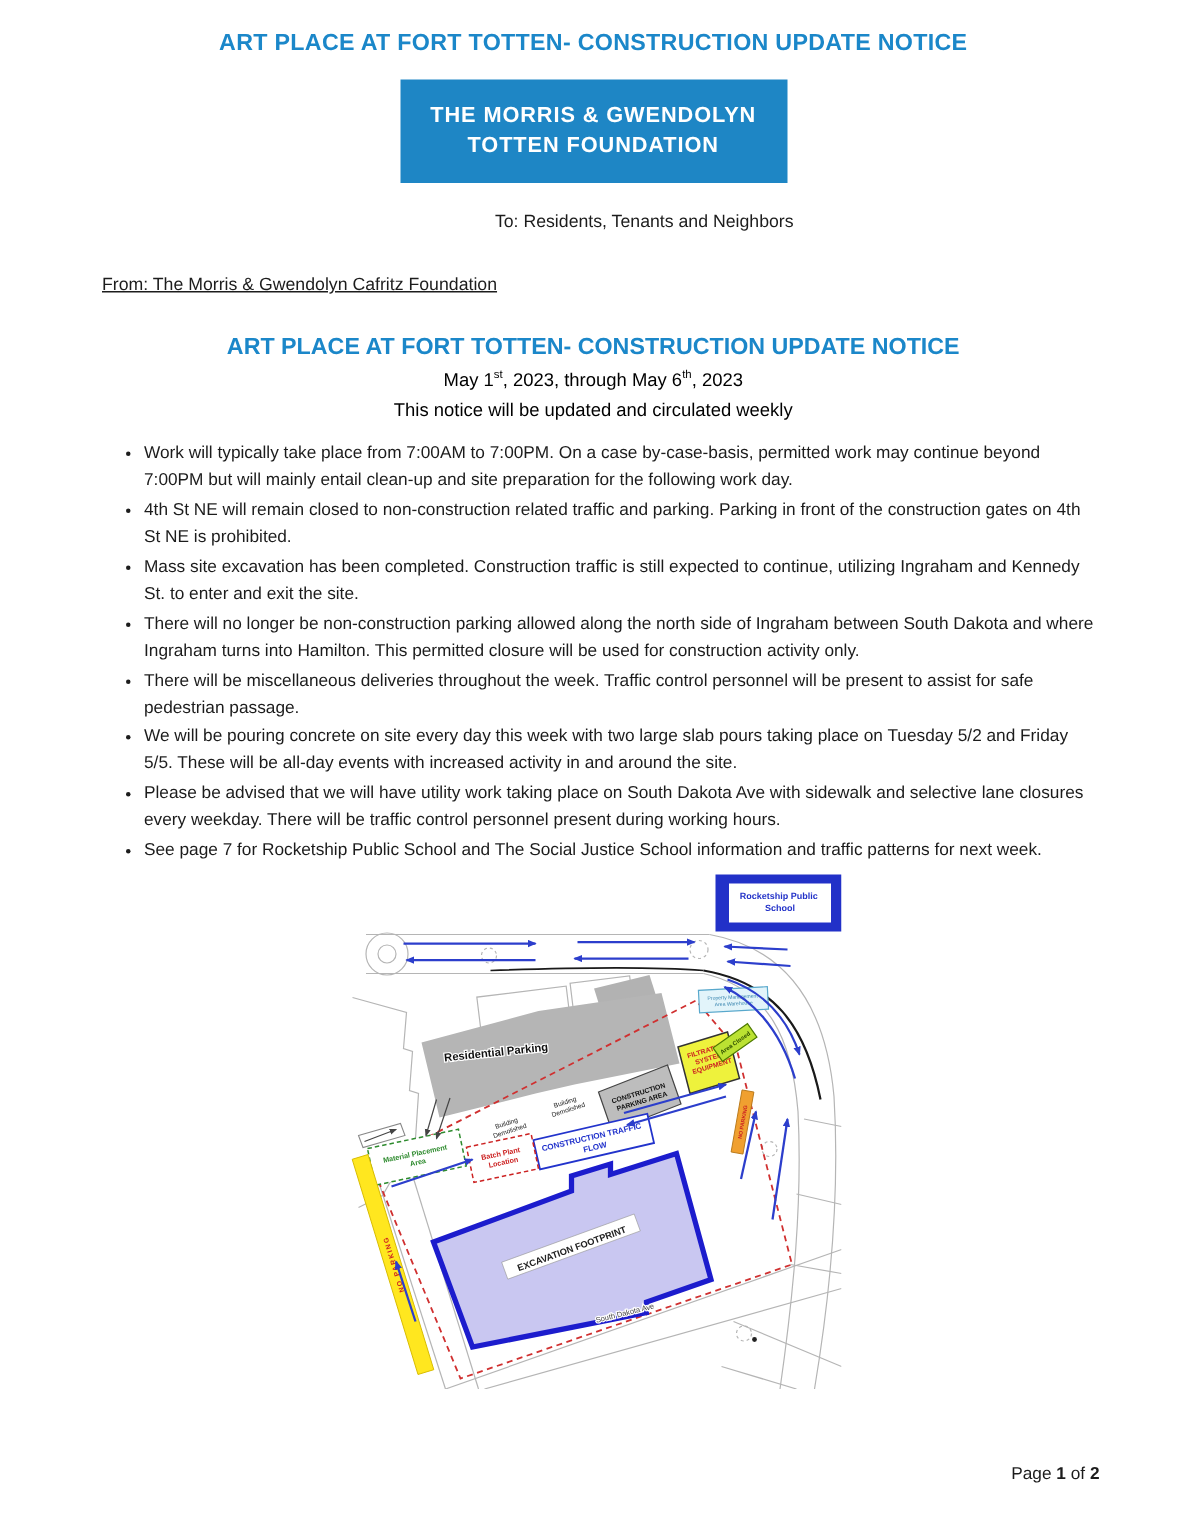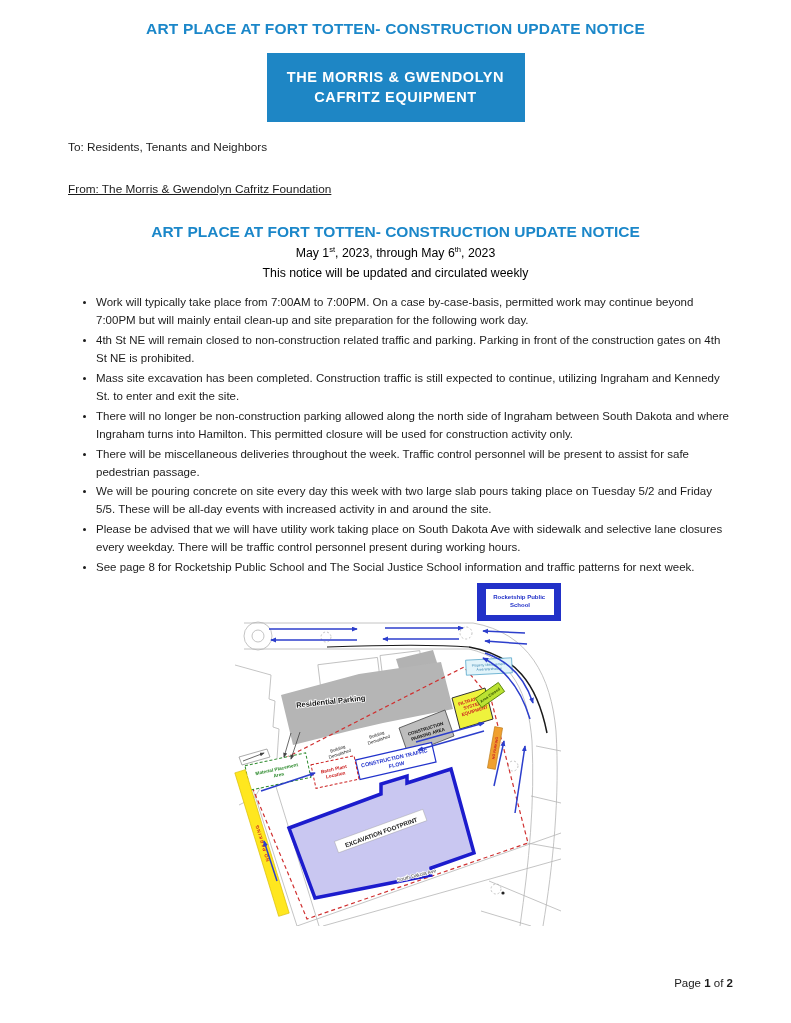--- a/index.html
+++ b/index.html
@@ -22,21 +22,21 @@
     width:258px;height:69px;
     margin:15px auto 0 auto;
     background:#1e86c5;
     display:flex;flex-direction:column;align-items:center;justify-content:center;
     color:#ffffff;
     font-family:Liberation Sans, sans-serif;
     font-weight:bold;font-size:14.5px;line-height:1.35;
     letter-spacing:0.6px;text-align:center;
   }
   .addr-line{margin:0 0 0 68px;font-size:11.8px;}
-  .to-line{margin-top:18px;}
+  .to-line{margin-top:18px;text-align:center;}
   .from-line{margin-top:28px;text-decoration:underline;}
   .notice-title{
     margin:27px 30px 0 30px;
     text-align:center;font-size:15.5px;font-weight:bold;color:#1b87c9;
   }
   .notice-date,.notice-sub{
     text-align:center;color:#000000;font-size:12.3px;
   }
   .notice-date{margin-top:4px;}
   .notice-sub{margin-top:6px;}
@@ -63,39 +63,39 @@
 </style>
 </head>
 <body>
 
 <div class="doc">
 
   <div class="main-title">ART PLACE AT FORT TOTTEN- CONSTRUCTION UPDATE NOTICE</div>
 
   <div class="logo-box">
     <div>THE MORRIS &amp; GWENDOLYN</div>
-    <div>CAFRITZ EQUIPMENT</div>
+    <div>TOTTEN FOUNDATION</div>
   </div>
 
   <div class="addr-line to-line">To: Residents, Tenants and Neighbors</div>
   <div class="addr-line from-line">From: The Morris &amp; Gwendolyn Cafritz Foundation</div>
 
   <div class="notice-title">ART PLACE AT FORT TOTTEN- CONSTRUCTION UPDATE NOTICE</div>
   <div class="notice-date"><span>May 1</span><sup class="sp">st</sup><span>, 2023, through May 6</span><sup class="sp">th</sup><span>, 2023</span></div>
   <div class="notice-sub">This notice will be updated and circulated weekly</div>
 
   <ul class="bullets">
     <li>Work will typically take place from 7:00AM to 7:00PM. On a case by-case-basis, permitted work may continue beyond 7:00PM but will mainly entail clean-up and site preparation for the following work day.</li>
     <li>4th St NE will remain closed to non-construction related traffic and parking. Parking in front of the construction gates on 4th St NE is prohibited.</li>
     <li>Mass site excavation has been completed. Construction traffic is still expected to continue, utilizing Ingraham and Kennedy St. to enter and exit the site.</li>
     <li>There will no longer be non-construction parking allowed along the north side of Ingraham between South Dakota and where Ingraham turns into Hamilton. This permitted closure will be used for construction activity only.</li>
     <li>There will be miscellaneous deliveries throughout the week. Traffic control personnel will be present to assist for safe pedestrian passage.</li>
     <li>We will be pouring concrete on site every day this week with two large slab pours taking place on Tuesday 5/2 and Friday 5/5. These will be all-day events with increased activity in and around the site.</li>
     <li>Please be advised that we will have utility work taking place on South Dakota Ave with sidewalk and selective lane closures every weekday. There will be traffic control personnel present during working hours.</li>
-    <li>See page 8 for Rocketship Public School and The Social Justice School information and traffic patterns for next week.</li>
+    <li>See page 7 for Rocketship Public School and The Social Justice School information and traffic patterns for next week.</li>
   </ul>
 
   <div class="map-wrap">
     <svg viewBox="0 0 330 345" width="330" height="345">
       <defs>
         <marker id="ab" markerWidth="8" markerHeight="8" refX="5.2" refY="2.5" orient="auto" markerUnits="userSpaceOnUse">
           <path d="M0,0 L6,2.5 L0,5 Z" fill="#2c3ecc"></path>
         </marker>
         <marker id="ak" markerWidth="7" markerHeight="7" refX="4.2" refY="2" orient="auto" markerUnits="userSpaceOnUse">
           <path d="M0,0 L5,2 L0,4 Z" fill="#444444"></path>

